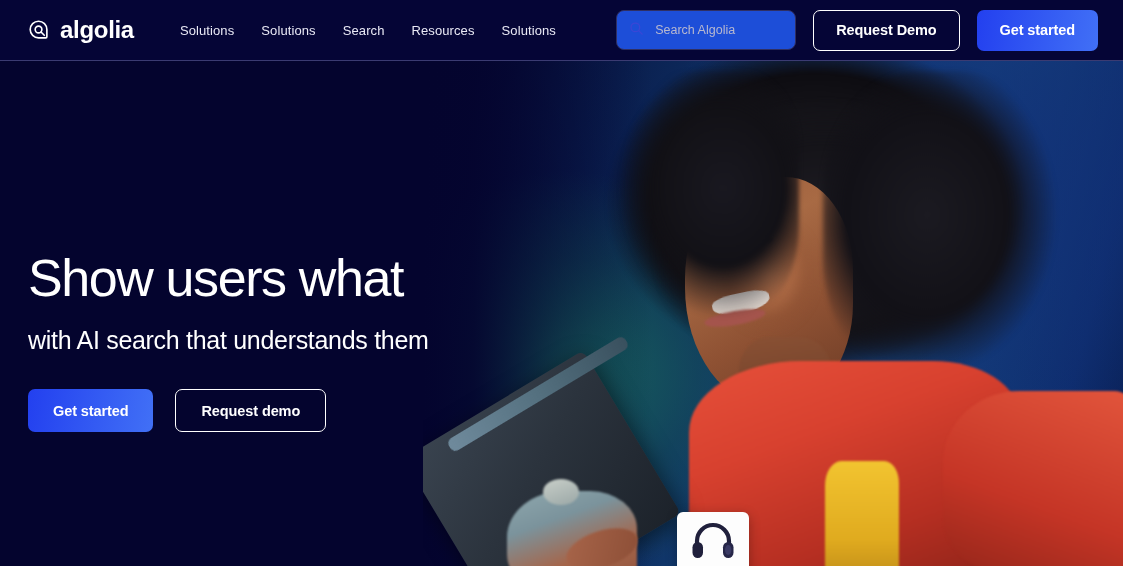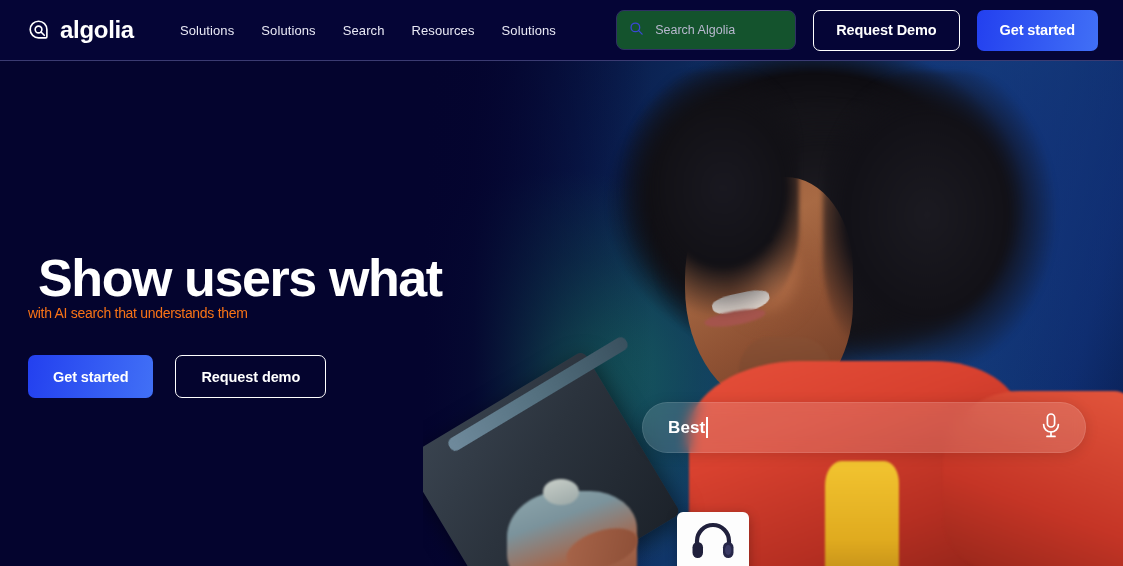--- a/index.html
+++ b/index.html
@@ -26,21 +26,21 @@
   .nav-item {
     font-size:13px; color:#e9e9f5; white-space:nowrap;
     cursor:pointer; letter-spacing:0.1px;
   }
 
   .header-right { margin-left:auto; display:flex; align-items:center; gap:17px; margin-right:25px; }
 
   .search-box {
     width:180px; height:40px; border:1px solid #2f2f63; border-radius:8px;
     display:flex; align-items:center; padding:10px 12px; gap:11px;
-    background:#14532d;
+    background:#1d4ed8;
   }
   .search-box .mag { flex:none; }
   .search-ph { font-size:12.5px; color:#b8b8cf; white-space:nowrap; }
 
   .btn-outline {
     height:41px; padding:0 22px; border:1.5px solid #ffffff; border-radius:7px;
     background:transparent; color:#fff; font-size:14.5px; font-weight:700;
     display:flex; align-items:center; justify-content:center; cursor:pointer;
     letter-spacing:-0.1px; white-space:nowrap;
   }
@@ -210,25 +210,25 @@
     position:absolute; left:677px; top:451px; width:72px; height:106px;
     background:#fdfdfd; border-radius:6px; z-index:31;
     box-shadow:0 3px 12px rgba(0,0,0,0.30);
     padding:4px 5px; overflow:hidden;
   }
   .pc-img { height:48px; display:flex; align-items:center; justify-content:center; }
 
   
   .hero-copy { position:absolute; left:28px; top:190px; z-index:20; }
   .h1 {
-    font-size:52px; font-weight:700; color:#ffffff; line-height:1.04;
-    letter-spacing:-1.4px; max-width:430px;margin-left:10px;
+    font-size:52px; font-weight:400; color:#ffffff; line-height:1.04;
+    letter-spacing:-1.4px; max-width:430px;
   }
   .sub {
-    font-size:14px; color:#f97316; letter-spacing:-0.3px;
+    margin-top:21px; font-size:25px; color:#ffffff; letter-spacing:-0.3px;
   }
   .cta-row { display:flex; gap:22px; margin-top:34px; }
   .cta-primary {
     height:43px; padding:0 25px; border-radius:7px;
     background:linear-gradient(100deg,#2340ef 0%,#4170f6 100%);
     color:#fff; font-size:14.5px; font-weight:700; cursor:pointer;
     display:flex; align-items:center; justify-content:center; border:none;
     letter-spacing:-0.1px; white-space:nowrap;
   }
   .cta-outline {
@@ -306,32 +306,20 @@
 
       <div class="tablet"></div>
       <div class="tablet-edge"></div>
       <div class="hand"></div>
       <div class="finger"></div>
       <div class="thumb"></div>
 
       <div class="photo-fade-left"></div>
     </div>
 
-    <div class="hero-search">
-      <span class="hero-search-text">Best</span>
-        <span class="caret"></span>
-      <span class="mic">
-        <svg width="22" height="28" viewBox="0 0 22 28" fill="none">
-          <rect x="7.4" y="2" width="7.2" height="13" rx="3.6" stroke="#ffffff" stroke-width="1.7"></rect>
-          <path d="M3.6 12.6a7.4 7.4 0 0 0 14.8 0" stroke="#ffffff" stroke-width="1.7" stroke-linecap="round"></path>
-          <path d="M11 20v4.2" stroke="#ffffff" stroke-width="1.7" stroke-linecap="round"></path>
-          <path d="M7 24.4h8" stroke="#ffffff" stroke-width="1.7" stroke-linecap="round"></path>
-        </svg>
-      </span>
-    </div>
 
     <div class="product-card">
       <div class="pc-img">
         <svg width="46" height="40" viewBox="0 0 46 40" fill="none">
           <path d="M7 26V21a16 16 0 0 1 32 0v5" stroke="#20203c" stroke-width="4.2" stroke-linecap="round"></path>
           <rect x="2.5" y="22" width="10.5" height="16" rx="5.2" fill="#20203c"></rect>
           <rect x="33" y="22" width="10.5" height="16" rx="5.2" fill="#262648"></rect>
           <ellipse cx="38.2" cy="30" rx="3.2" ry="5" fill="#3a3a64"></ellipse>
         </svg>
       </div>

